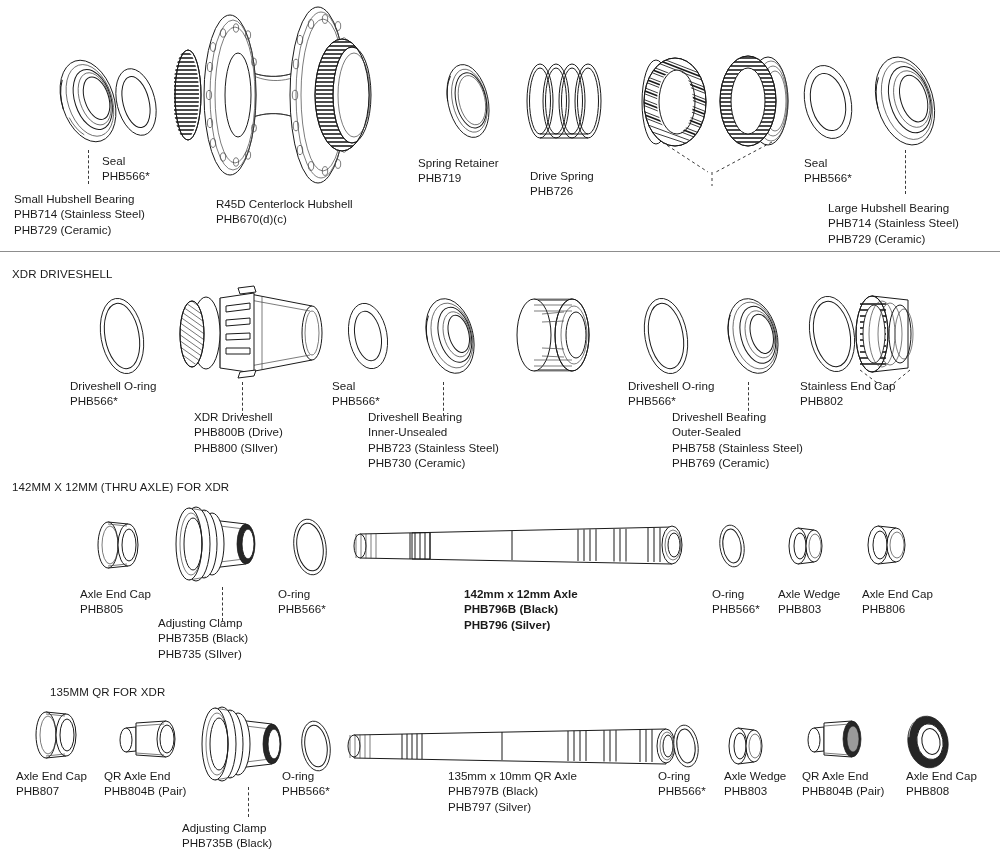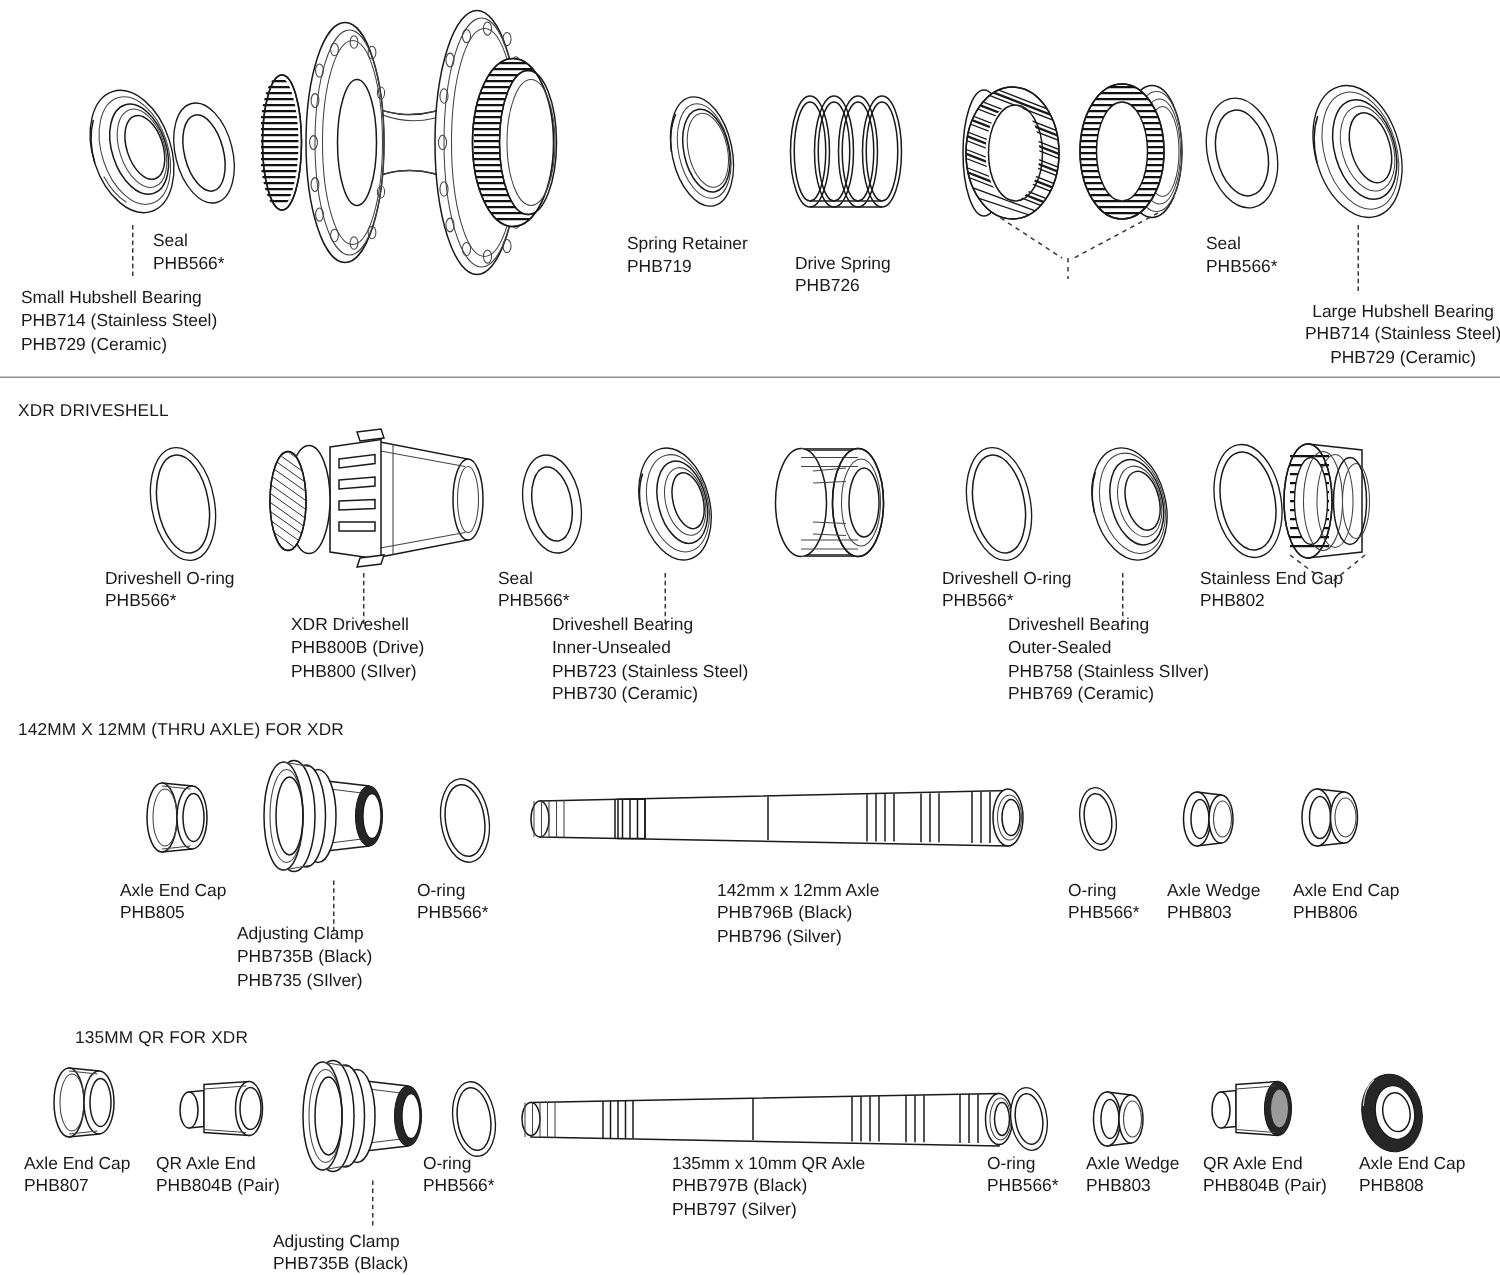--- a/index.html
+++ b/index.html
@@ -290,38 +290,42 @@
       <div>Seal</div>
       <div>PHB566*</div>
     </div>
 
     <div class="label" style="left:14px;top:191px;">
       <div>Small Hubshell Bearing</div>
       <div>PHB714 (Stainless Steel)</div>
       <div>PHB729 (Ceramic)</div>
     </div>
 
+    <div class="label" style="left:216px;top:196px;">
+      <div>R45D Centerlock Hubshell</div>
+      <div>PHB670(d)(c)</div>
+    </div>
 
     <div class="label" style="left:418px;top:155px;">
       <div>Spring Retainer</div>
       <div>PHB719</div>
     </div>
 
     <div class="label" style="left:530px;top:168px;">
       <div>Drive Spring</div>
       <div>PHB726</div>
     </div>
 
 
     <div class="label" style="left:804px;top:155px;">
       <div>Seal</div>
       <div>PHB566*</div>
     </div>
 
-    <div class="label" style="left:870px;top:200px;text-align:center;">
+    <div class="label" style="left:828px;top:200px;">
       <div>Large Hubshell Bearing</div>
       <div>PHB714 (Stainless Steel)</div>
       <div>PHB729 (Ceramic)</div>
     </div>
   </div>
 
   <div class="divider" style="top:251px;"></div>
 
   <div class="section" style="top:252px;height:222px;">
 
@@ -496,21 +500,21 @@
 
 
     <div class="label" style="left:628px;top:126px;">
       <div>Driveshell O-ring</div>
       <div>PHB566*</div>
     </div>
 
     <div class="label" style="left:672px;top:157px;">
       <div>Driveshell Bearing</div>
       <div>Outer-Sealed</div>
-      <div>PHB758 (Stainless SIlver)</div>
+      <div>PHB758 (Stainless Steel)</div>
       <div>PHB769 (Ceramic)</div>
     </div>
 
     <div class="label" style="left:800px;top:126px;">
       <div>Stainless End Cap</div>
       <div>PHB802</div>
     </div>
   </div>
 
   <div class="section" style="top:474px;height:206px;">
@@ -643,21 +647,21 @@
       <div>Adjusting Clamp</div>
       <div>PHB735B (Black)</div>
       <div>PHB735 (SIlver)</div>
     </div>
 
     <div class="label" style="left:278px;top:112px;">
       <div>O-ring</div>
       <div>PHB566*</div>
     </div>
 
-    <div class="label" style="left:478px;top:112px;">
+    <div class="label" style="left:464px;top:112px;font-weight:bold;">
       <div>142mm x 12mm Axle</div>
       <div>PHB796B (Black)</div>
       <div>PHB796 (Silver)</div>
     </div>
 
     <div class="label" style="left:712px;top:112px;">
       <div>O-ring</div>
       <div>PHB566*</div>
     </div>
 

